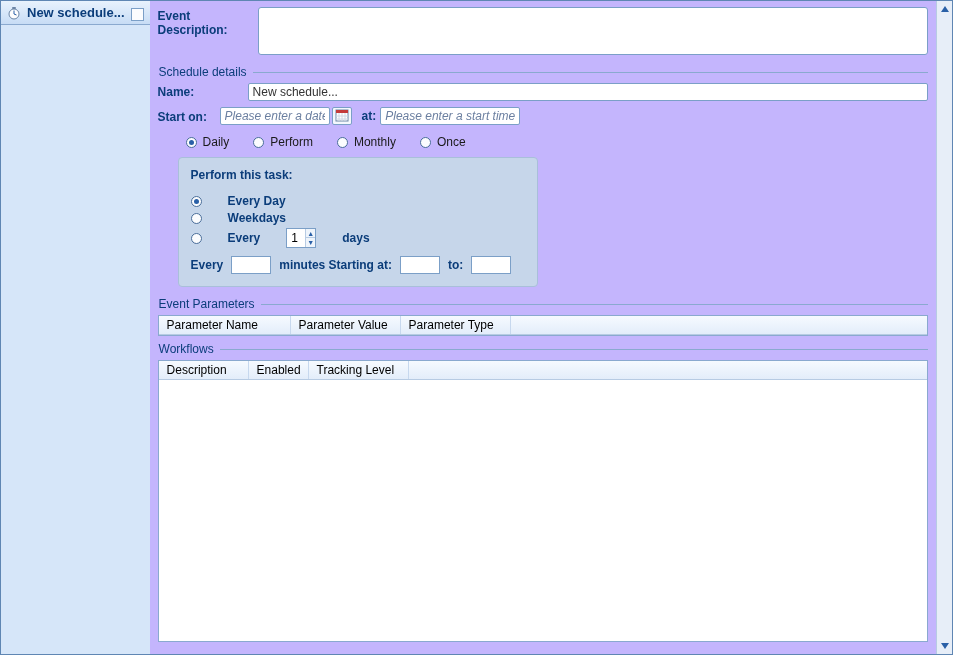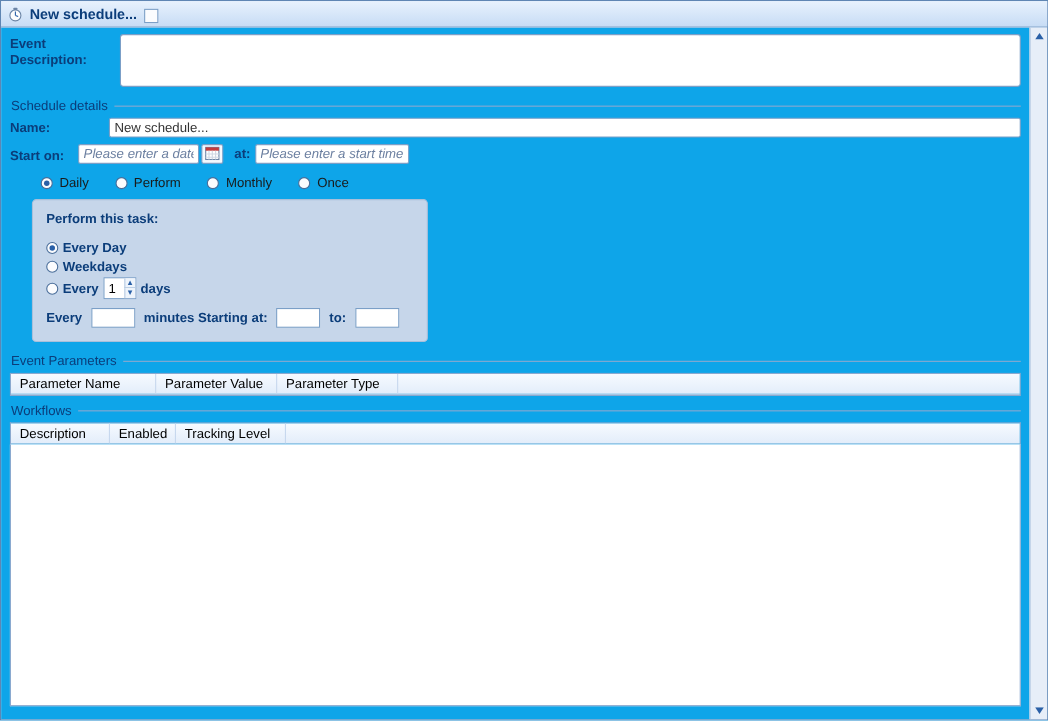--- a/index.html
+++ b/index.html
@@ -3,21 +3,21 @@
 <meta charset="utf-8">
 <style>
   * { box-sizing: border-box; font-family: "Segoe UI", Tahoma, Arial, sans-serif; font-size: 12px; }
   html, body { margin: 0; padding: 0; }
   body { width: 953px; height: 655px; overflow: hidden; background: #fff; }
 
   .window {
     width: 953px; height: 655px;
     border: 1px solid #5f86b3;
     background: #d6e6f9;
-    display: flex; flex-direction: column;
+    display: flex; flex-direction: row;
     position: relative;
   }
 
   .titlebar {
     height: 24px;
     background: linear-gradient(#e8f2fd, #c7dcf5);
     border-bottom: 1px solid #8aa9cf;
     display: flex; align-items: center;
     padding: 0 6px; gap: 6px;
   }
@@ -28,21 +28,21 @@
 
   .client {
     flex: 1 1 auto;
     display: flex;
     overflow: hidden;
   }
   .content {
     flex: 1 1 auto;
     padding: 6px 8px 12px 8px;
     overflow: hidden;
-    background: #0ea5e9;
+    background: #c4b5fd;
     display: flex; flex-direction: column;
   }
   .scrollbar {
     width: 16px; background: #e7eef8;
     border-left: 1px solid #b7cbe3;
     position: relative;
   }
   .scroll-btn {
     position: absolute; left: 1px; right: 1px; height: 14px;
     display: flex; align-items: center; justify-content: center;
@@ -101,21 +101,21 @@
   .radio.checked .dot::after {
     content: ""; position: absolute; inset: 2px; border-radius: 50%; background: #2a60a7;
   }
 
   .task-panel {
     width: 360px; margin-left: 20px;
     background: #c6d6ea; border: 1px solid #a9bfda; border-radius: 4px;
     padding: 10px 12px 12px 12px;
   }
   .task-panel .hdr { color: #0b3d7a; font-weight: bold; margin-bottom: 12px; }
-  .task-panel .opt { display: flex; align-items: center; gap: 4px; margin: 3px 0; color: #0b3d7a; font-weight: bold; }
+  .task-panel .opt { display: flex; align-items: center; gap: 26px; margin: 3px 0; color: #0b3d7a; font-weight: bold; }
   .task-panel .opt .radio .dot { border-color: #4a6e9a; }
   .task-panel .opt-label { color: #0b3d7a; font-weight: bold; }
   .spinner { position: relative; display:inline-block; width:30px; height:20px; }
   .spinner input { width:30px; height:20px; border:1px solid #7b9fc7; padding:0 12px 0 4px; background:#fff; }
   .spinner .ar { position:absolute; right:1px; width:10px; height:9px; display:flex; align-items:center; justify-content:center; font-size:7px; color:#2a60a7; background:#eef4fb; border-left:1px solid #b7cbe3; }
   .spinner .ar.up { top:1px; border-bottom:1px solid #b7cbe3;} .spinner .ar.dn { bottom:1px; }
 
   .minutes-row { display:flex; align-items:center; gap:8px; margin-top:8px; color:#0b3d7a; font-weight:bold;}
   .min-input { width:40px; height:18px; border:1px solid #7b9fc7; background:#fff; }
 

